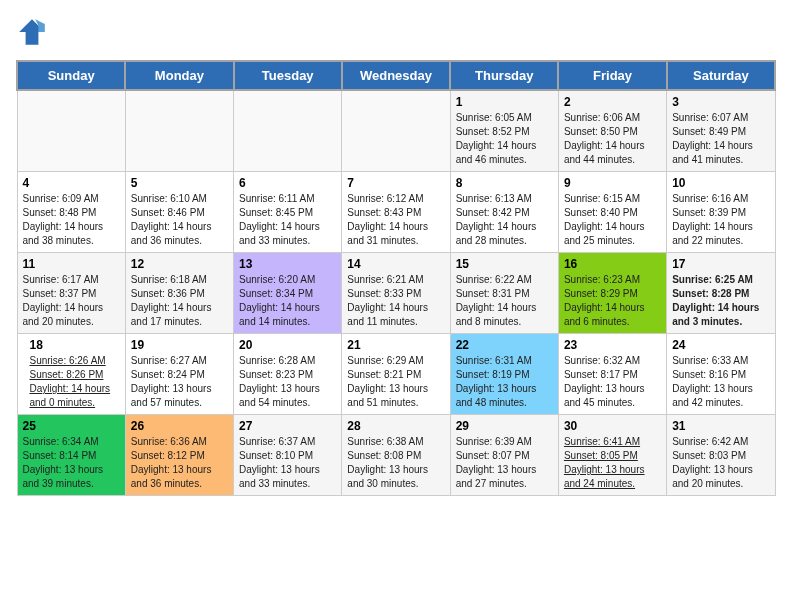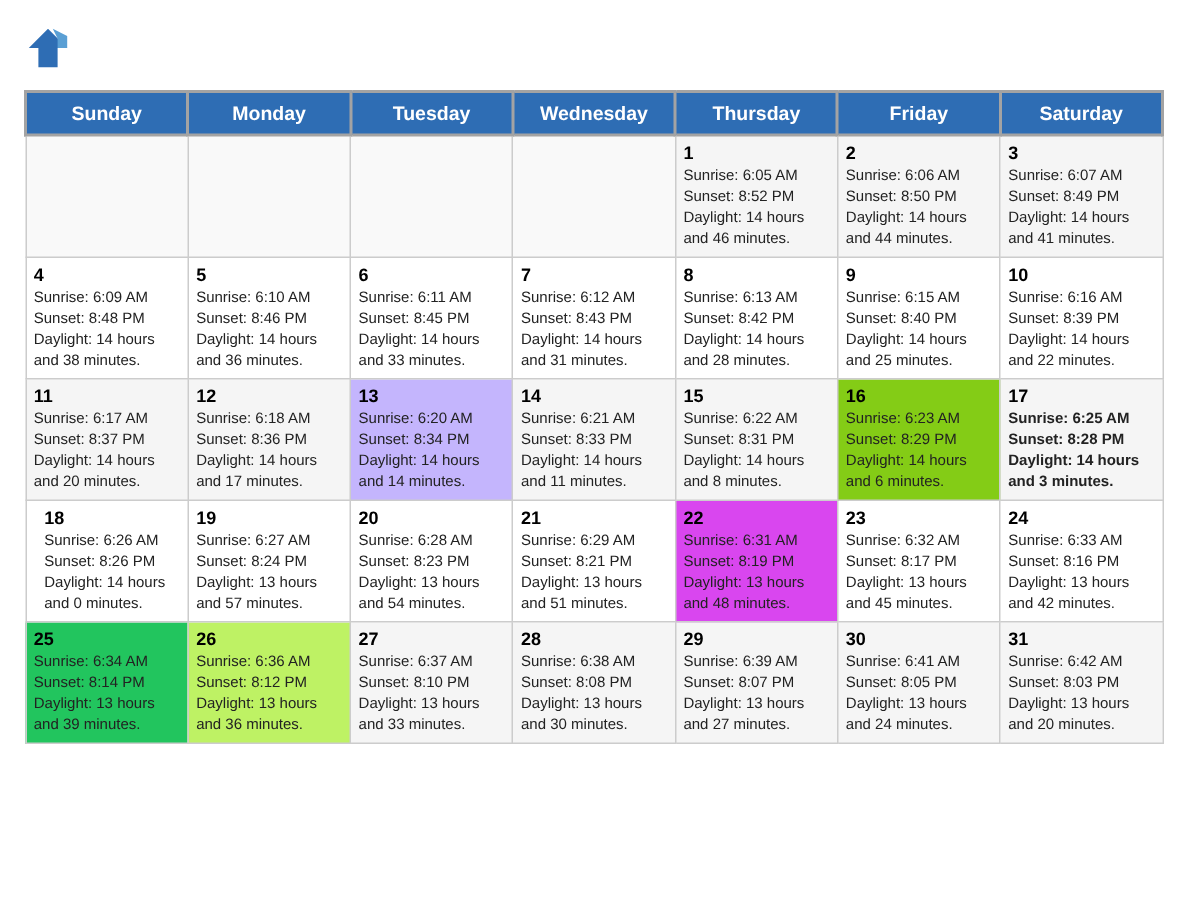--- a/index.html
+++ b/index.html
@@ -245,21 +245,21 @@
           <span class="day-number">17</span>
           <div class="day-info" style="white-space: pre-line; font-weight: bold;">Sunrise: 6:25 AM
 Sunset: 8:28 PM
 Daylight: 14 hours
 and 3 minutes.</div>
         </td>
       </tr>
       <tr>
         <td style="background: rgb(255, 255, 255); padding-left: 12px;">
           <span class="day-number">18</span>
-          <div class="day-info" style="white-space: pre-line;">Sunrise: 6:26 AM
+          <div class="day-info" style="white-space: pre-line; text-decoration: underline;">Sunrise: 6:26 AM
 Sunset: 8:26 PM
 Daylight: 14 hours
 and 0 minutes.</div>
         </td>
         <td style="background: rgb(255, 255, 255);">
           <span class="day-number">19</span>
           <div class="day-info" style="white-space: pre-line;">Sunrise: 6:27 AM
 Sunset: 8:24 PM
 Daylight: 13 hours
 and 57 minutes.</div>
@@ -271,21 +271,21 @@
 Daylight: 13 hours
 and 54 minutes.</div>
         </td>
         <td style="background: rgb(255, 255, 255);">
           <span class="day-number">21</span>
           <div class="day-info" style="white-space: pre-line;">Sunrise: 6:29 AM
 Sunset: 8:21 PM
 Daylight: 13 hours
 and 51 minutes.</div>
         </td>
-        <td style="background: #d946ef;">
+        <td style="background: #7dd3fc;">
           <span class="day-number">22</span>
           <div class="day-info" style="white-space: pre-line;">Sunrise: 6:31 AM
 Sunset: 8:19 PM
 Daylight: 13 hours
 and 48 minutes.</div>
         </td>
         <td style="background: rgb(255, 255, 255);">
           <span class="day-number">23</span>
           <div class="day-info" style="white-space: pre-line;">Sunrise: 6:32 AM
 Sunset: 8:17 PM
@@ -301,21 +301,21 @@
         </td>
       </tr>
       <tr>
         <td style="background: #22c55e;">
           <span class="day-number">25</span>
           <div class="day-info" style="white-space: pre-line;">Sunrise: 6:34 AM
 Sunset: 8:14 PM
 Daylight: 13 hours
 and 39 minutes.</div>
         </td>
-        <td style="background: #bef264;">
+        <td style="background: #fdba74;">
           <span class="day-number">26</span>
           <div class="day-info" style="white-space: pre-line;">Sunrise: 6:36 AM
 Sunset: 8:12 PM
 Daylight: 13 hours
 and 36 minutes.</div>
         </td>
         <td style="background: rgb(245, 245, 245);">
           <span class="day-number">27</span>
           <div class="day-info" style="white-space: pre-line;">Sunrise: 6:37 AM
 Sunset: 8:10 PM
@@ -331,21 +331,21 @@
         </td>
         <td style="background: rgb(245, 245, 245);">
           <span class="day-number">29</span>
           <div class="day-info" style="white-space: pre-line;">Sunrise: 6:39 AM
 Sunset: 8:07 PM
 Daylight: 13 hours
 and 27 minutes.</div>
         </td>
         <td style="background: rgb(245, 245, 245);">
           <span class="day-number">30</span>
-          <div class="day-info" style="white-space: pre-line;">Sunrise: 6:41 AM
+          <div class="day-info" style="white-space: pre-line; text-decoration: underline;">Sunrise: 6:41 AM
 Sunset: 8:05 PM
 Daylight: 13 hours
 and 24 minutes.</div>
         </td>
         <td style="background: rgb(245, 245, 245);">
           <span class="day-number">31</span>
           <div class="day-info" style="white-space: pre-line;">Sunrise: 6:42 AM
 Sunset: 8:03 PM
 Daylight: 13 hours
 and 20 minutes.</div>

